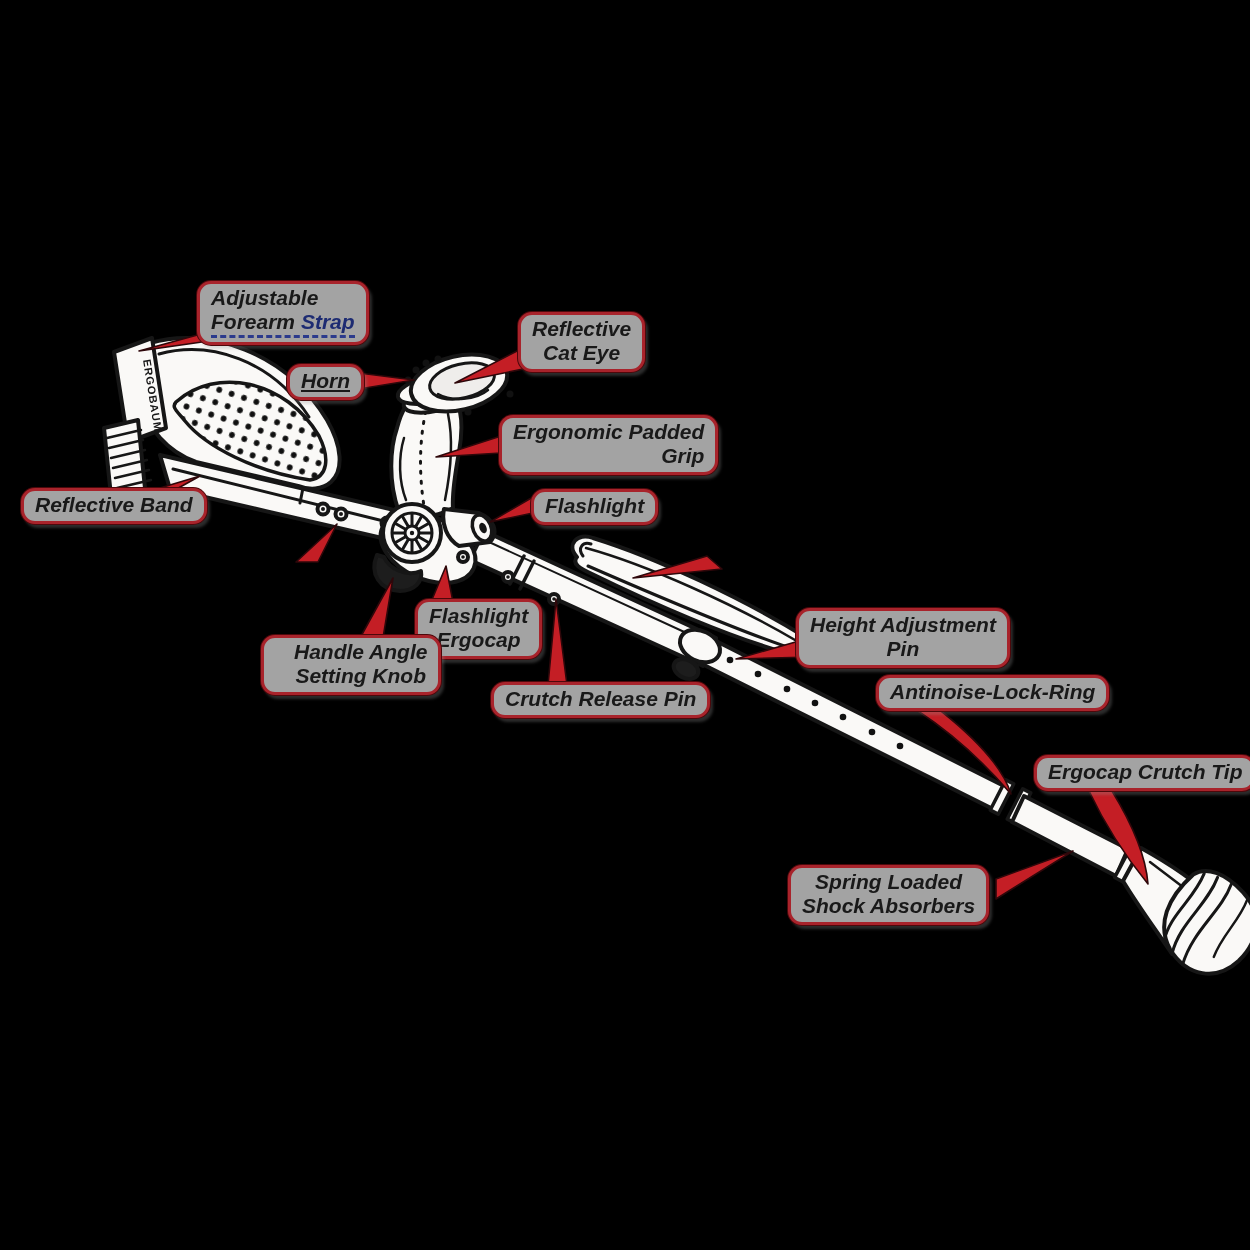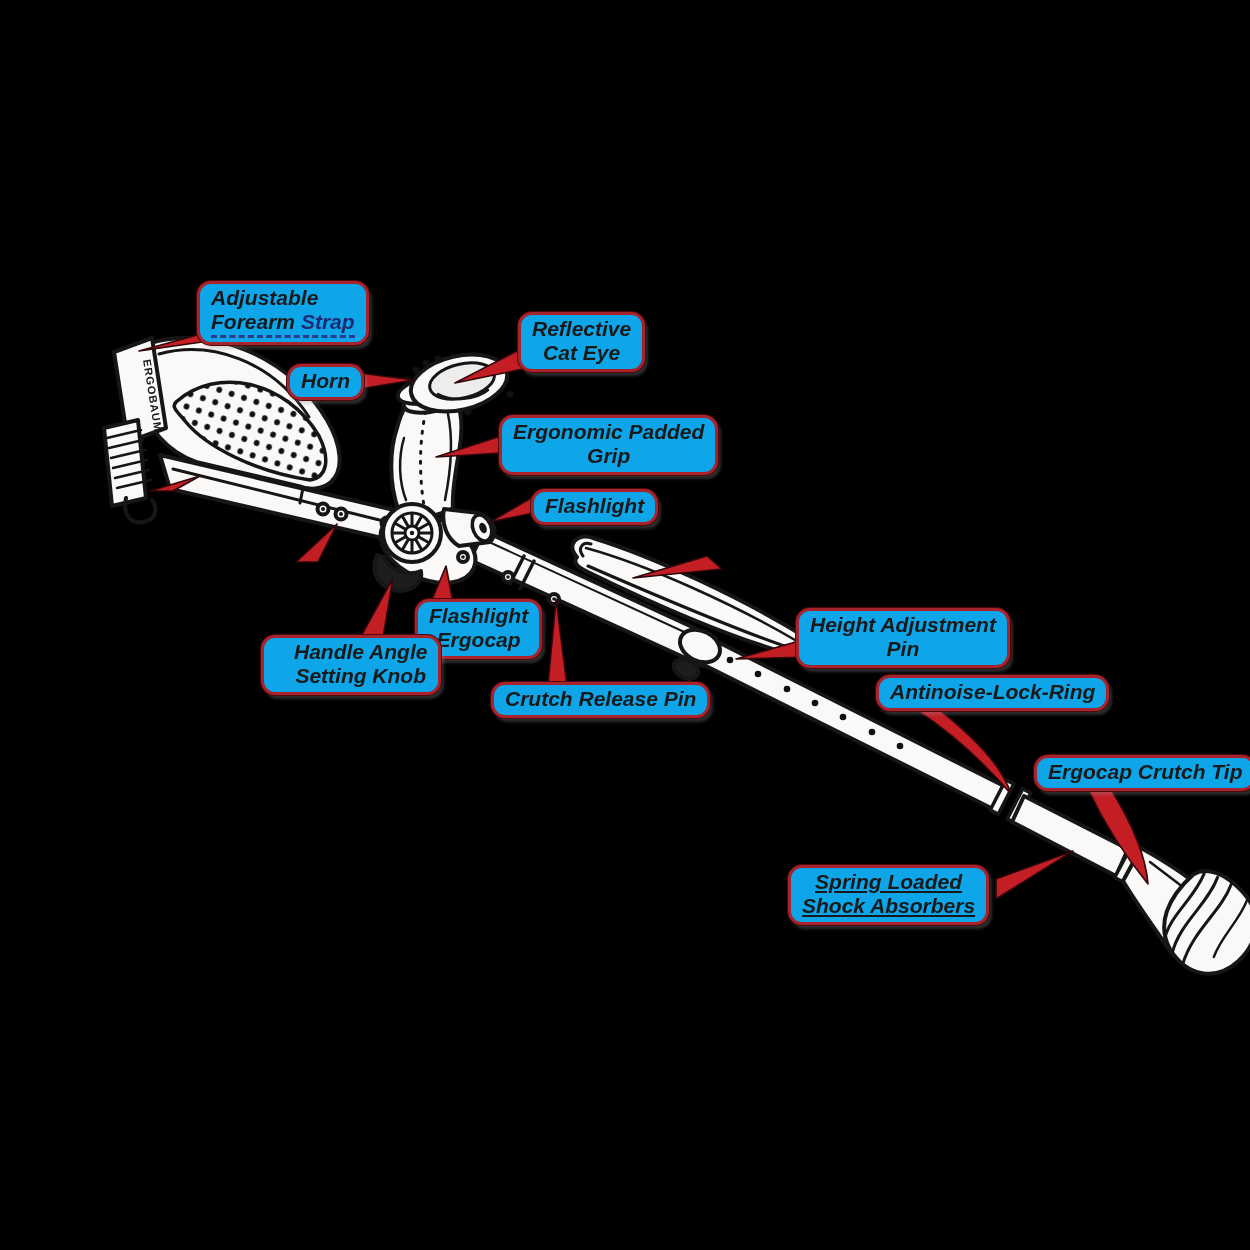--- a/index.html
+++ b/index.html
@@ -1,19 +1,19 @@
 <!DOCTYPE html>
 <html><head>
 <meta charset="utf-8">
 <style>
   html,body{margin:0;padding:0;background:#000;}
   .stage{position:relative;width:1250px;height:1250px;background:#000;overflow:hidden;
          font-family:"Liberation Sans",sans-serif;}
   svg.diagram{position:absolute;left:0;top:0;}
-  .callout{position:absolute;background:#0ea5e9;border:3.5px solid #a8232b;border-radius:14px;
+  .callout{position:absolute;background:#a3a3a3;border:3.5px solid #a8232b;border-radius:14px;
            padding:2px 11px 4px;font-style:italic;font-weight:bold;font-size:21px;line-height:24px;
            color:#191919;text-align:center;white-space:nowrap;
            box-shadow:0 0 0 1px #4d080b,3px 4px 3px rgba(150,150,150,0.30);}
   .callout span{display:block;}
   .callout.left{text-align:left;}
   .accent{color:#1d2b72;display:inline !important;margin-top:45px;}
   .inline{display:inline !important;}
   .dash-underline{border-bottom:3px dashed #2b3a8c;padding-bottom:1px;}
 </style>
 </head>
@@ -189,34 +189,37 @@
 <div class="callout left" style="left:197px;top:281px;">
   <span>Adjustable</span>
   <span class="dash-underline"><span class="inline">Forearm </span><span class="inline accent">Strap</span></span>
 </div>
 
 <div class="callout" style="left:518px;top:312px;">
   <span>Reflective</span>
   <span>Cat Eye</span>
 </div>
 
-<div class="callout" style="left:287px;top:364px;">
+<div class="callout" style="left:287px;top:364px;text-decoration:underline;">
   <span>Horn</span>
 </div>
 
-<div class="callout" style="left:499px;top:415px;">
+<div class="callout" style="left:499px;top:415px;text-align:right;">
   <span>Ergonomic Padded</span>
   <span>Grip</span>
 </div>
 
 <div class="callout" style="left:531px;top:489px;">
   <span>Flashlight</span>
 </div>
 
 
+<div class="callout" style="left:21px;top:488px;">
+  <span>Reflective Band</span>
+</div>
 
 
 <div class="callout" style="left:415px;top:599px;">
   <span>Flashlight</span>
   <span>Ergocap</span>
 </div>
 
 <div class="callout" style="left:261px;top:635px;padding-left:30px;">
   <span>Handle Angle</span>
   <span>Setting Knob</span>
@@ -232,18 +235,18 @@
 </div>
 
 <div class="callout" style="left:876px;top:675px;">
   <span>Antinoise-Lock-Ring</span>
 </div>
 
 <div class="callout" style="left:1034px;top:755px;">
   <span>Ergocap Crutch Tip</span>
 </div>
 
-<div class="callout" style="left:788px;top:865px;text-decoration:underline;">
+<div class="callout" style="left:788px;top:865px;">
   <span>Spring Loaded</span>
   <span>Shock Absorbers</span>
 </div>
 
 </div>
 
 </body></html>

